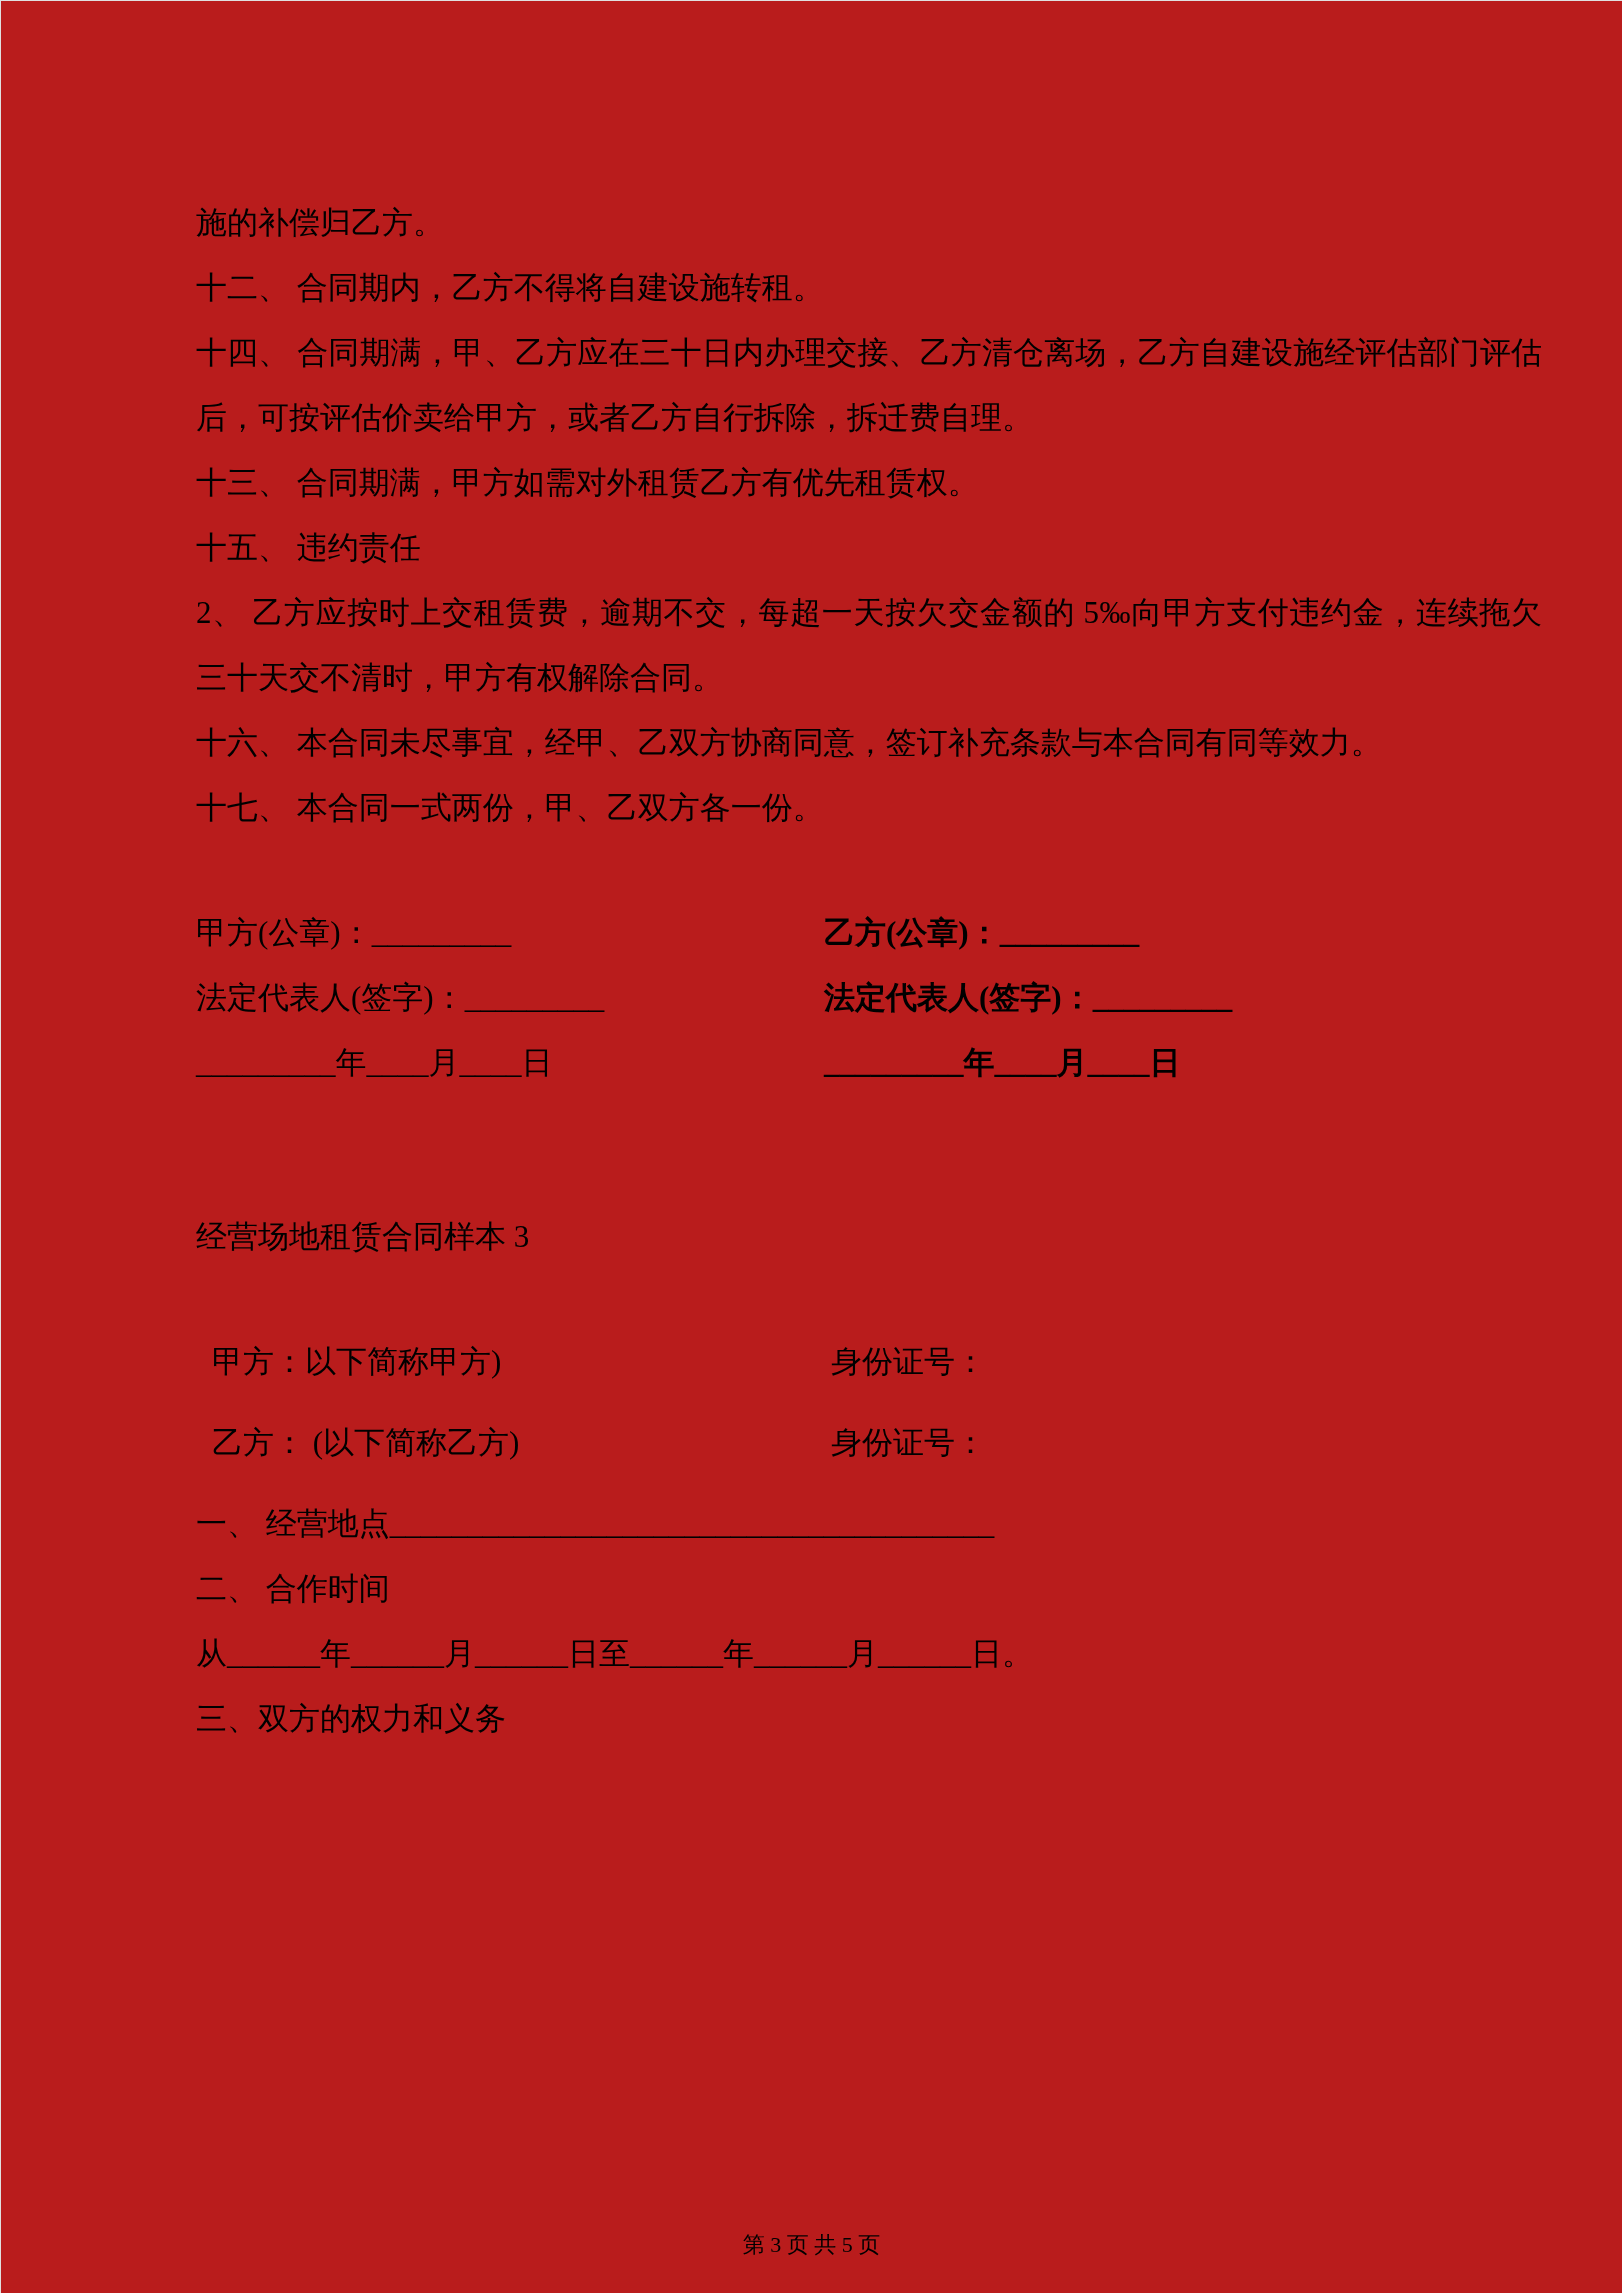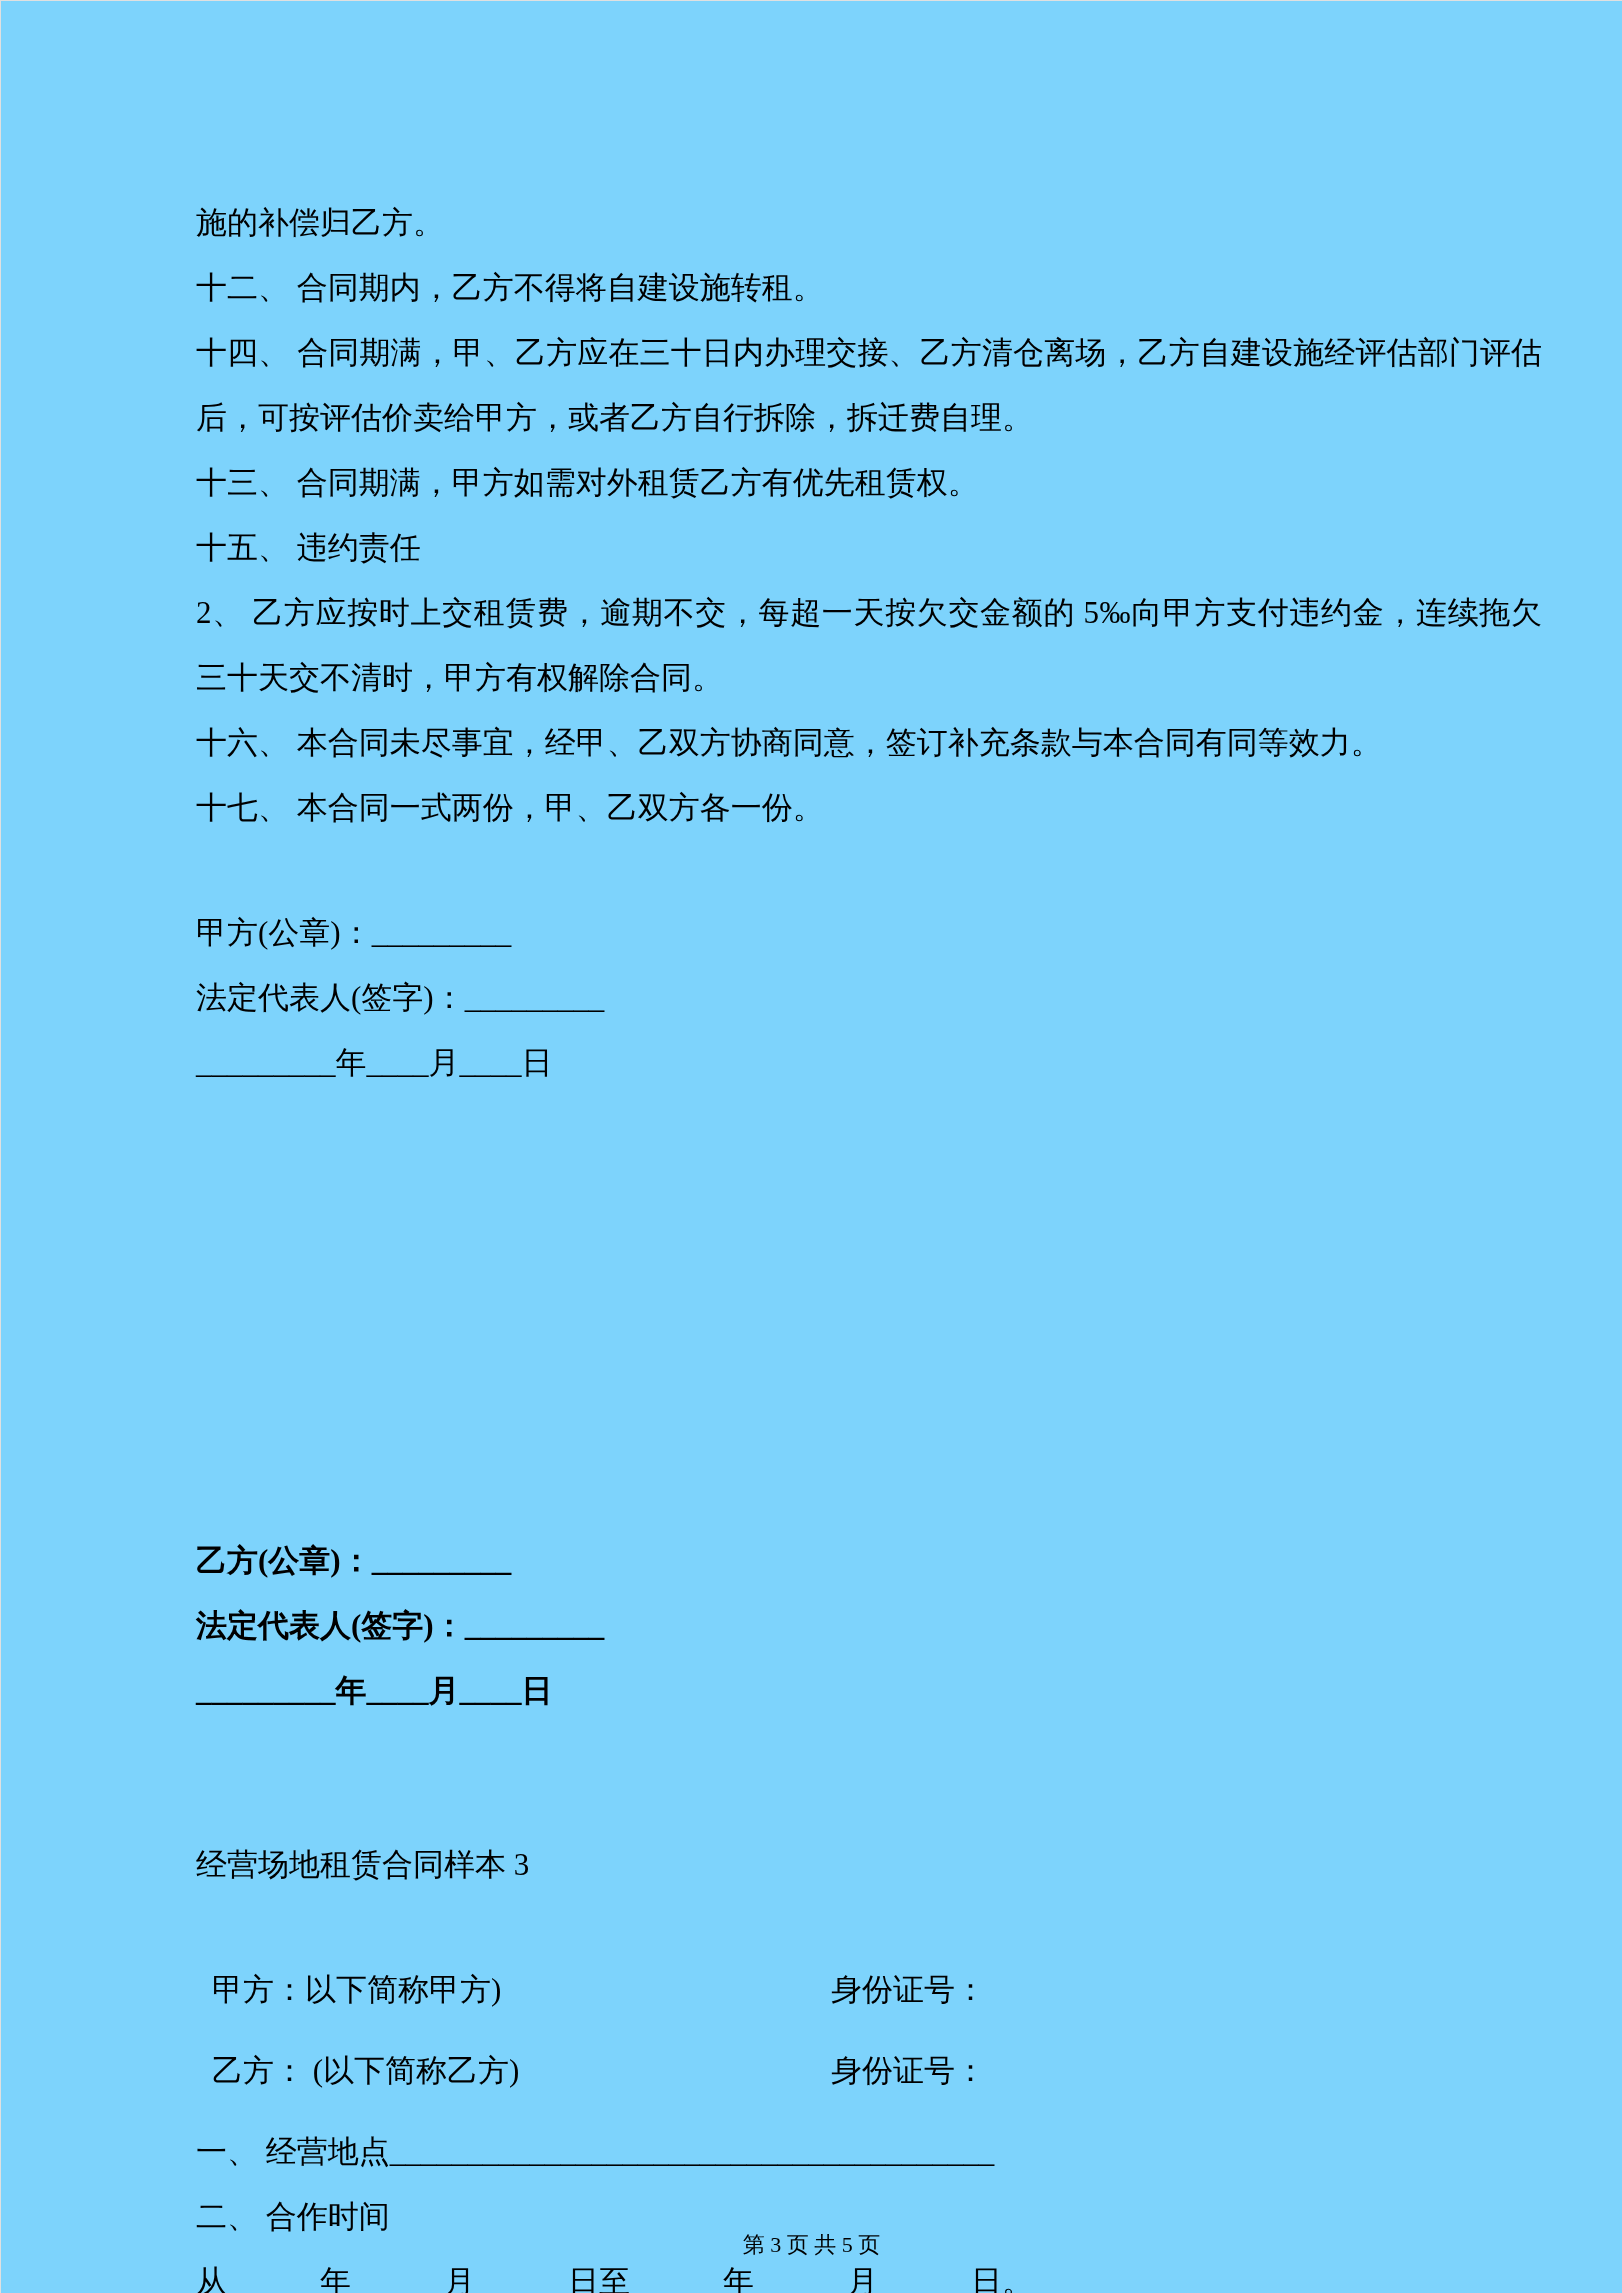--- a/index.html
+++ b/index.html
@@ -5,38 +5,37 @@
   html, body {
     margin: 0;
     padding: 0;
     background: #ffffff;
   }
   .page {
     position: relative;
     width: 1623px;
     height: 2294px;
     margin: 0 auto;
-    background: #7dd3fc;
+    background: #b91c1c;
     box-sizing: border-box;
     padding: 189px 80px 0 195px;
     border: 0.9px solid #e0e0e0;
     font-family: "Liberation Serif", "DejaVu Serif", serif;
     font-size: 31px;
     color: #000000;
     line-height: 65px;
     overflow: hidden;
   }
   .line {
     margin: 0;
     text-align: justify;
   }
   .sig-block {
     display: flex;
     margin-top: 60px;
-    flex-direction: column;
   }
   .sig-col-left {
     flex: 0 0 628px;
   }
   .sig-col-right {
     flex: 1 1 auto;
     font-weight: bold;
   }
   .section-title {
     margin: 109px 0 0 0;

